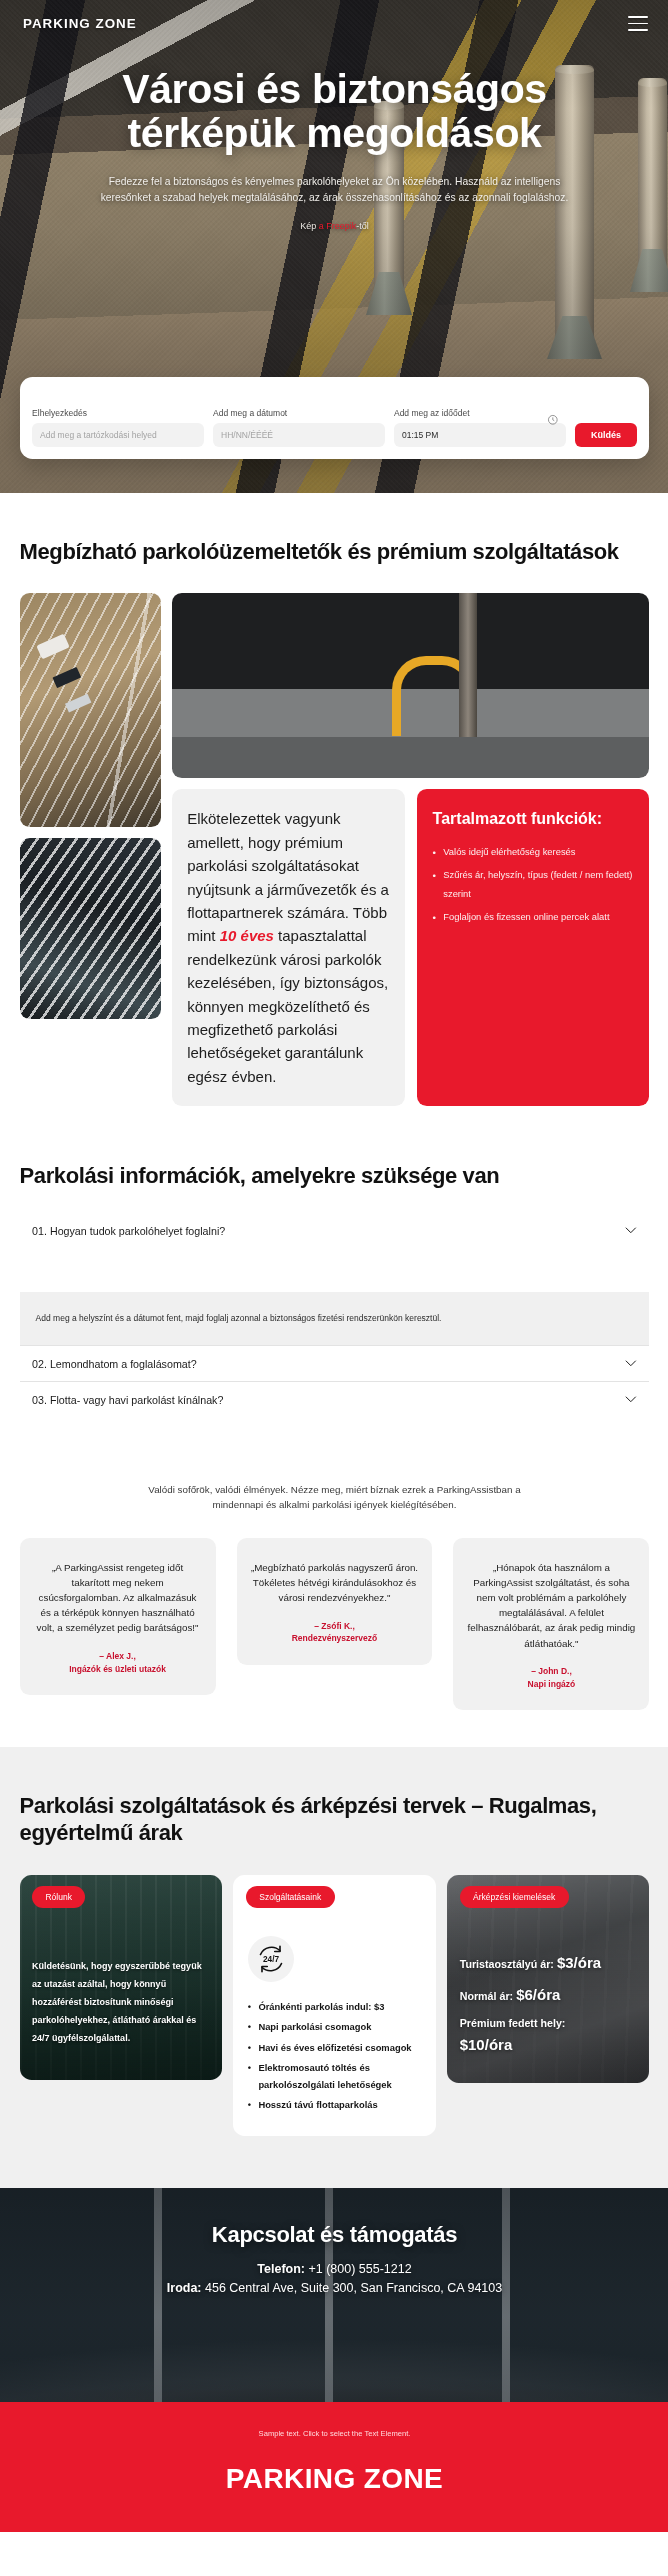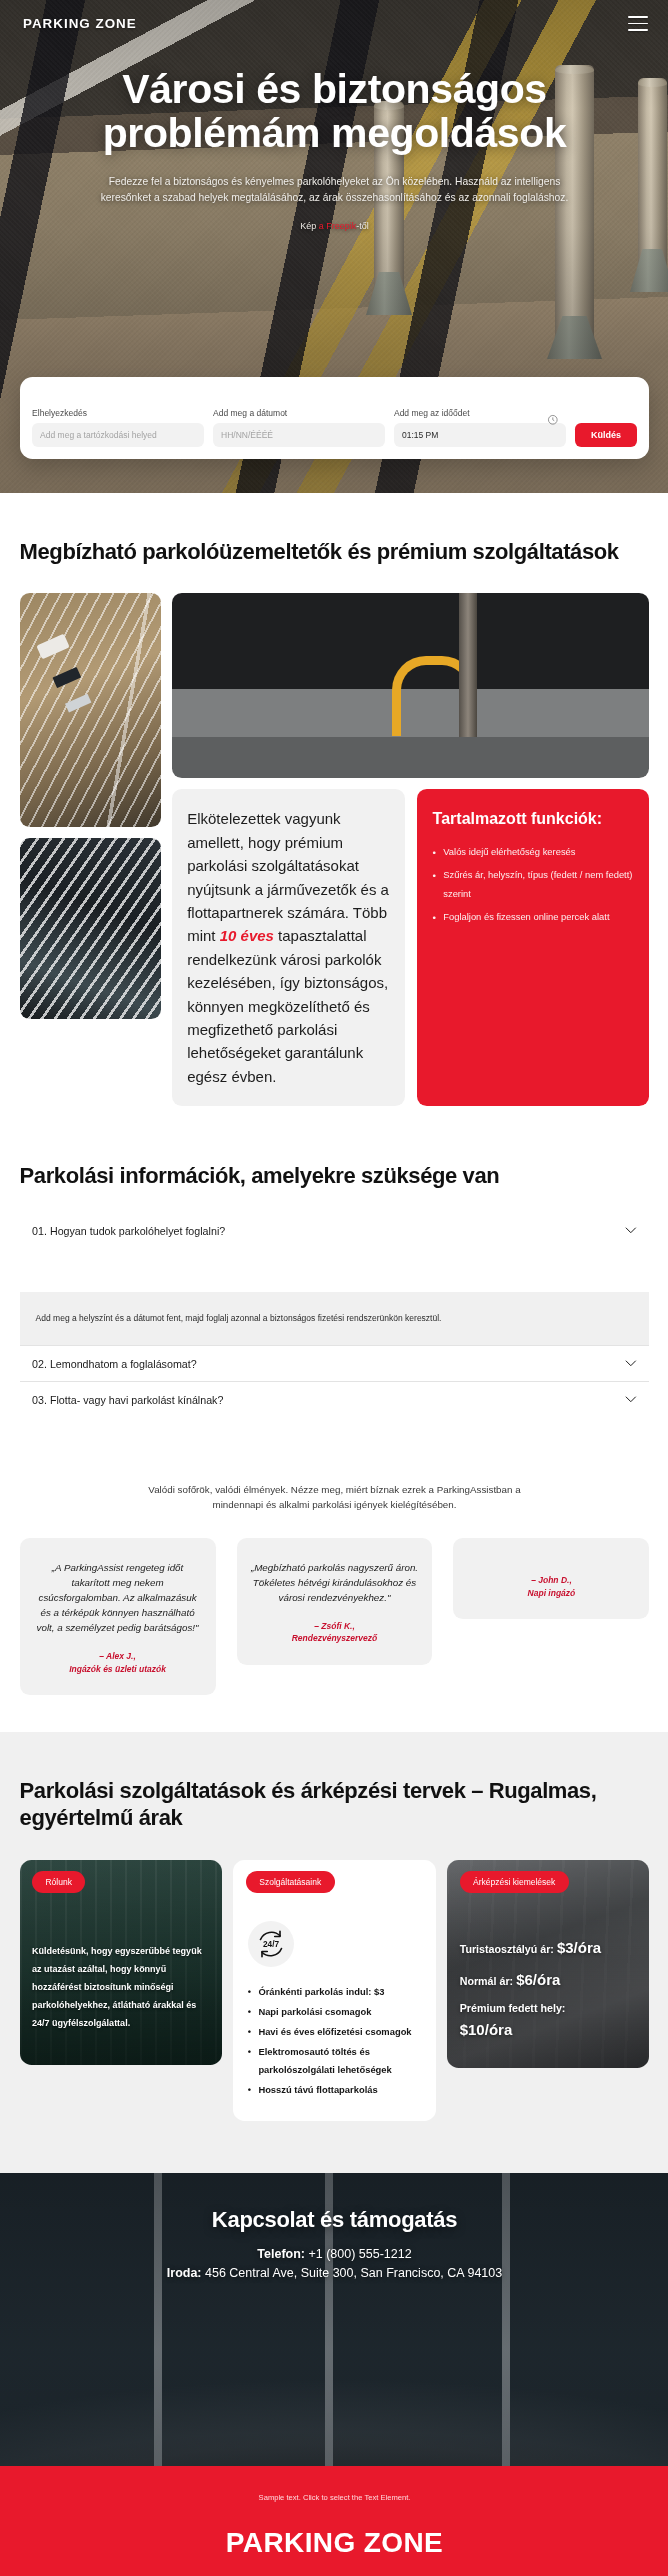--- a/index.html
+++ b/index.html
@@ -323,21 +323,20 @@
     font-size: 9.8px;
     line-height: 1.62;
     color: #3a3a3a;
   }
   .testi-grid {
     display: grid;
     grid-template-columns: repeat(3, 1fr);
     gap: 21px;
     margin-top: 25px;
     align-items: start;
-    font-style: italic;
   }
   .testi-card {
     background: #f1f1f1;
     border-radius: 9.8px;
     padding: 21.4px 12.5px 19.6px;
     text-align: center;
   }
   .testi-quote {
     font-size: 9.8px;
     line-height: 1.55;
@@ -435,21 +434,21 @@
     font-weight: 700;
     line-height: 1.7;
     text-shadow: 0 0.9px 3.6px rgba(0,0,0,.55);
     margin-bottom: 6.2px;
   }
   .card-prices .big { font-size: 15px; }
 
   
   .contact {
     position: relative;
-    height: 293px;
+    height: 214px;
     overflow: hidden;
     background: #3d4850;
   }
   .contact-bg {
     position: absolute; inset: 0;
     background:
       radial-gradient(ellipse 120% 72% at 50% 118%, rgba(255,255,255,.14) 0 36%, transparent 66%),
       radial-gradient(ellipse 96% 54% at 50% 128%, rgba(0,0,0,.42) 0 44%, transparent 74%),
       radial-gradient(ellipse 150% 88% at 50% 150%, #6d7b84 0 30%, #47555e 30% 55%, #2b3840 55% 100%);
   }
@@ -527,21 +526,21 @@
   <nav class="navbar">
     <div class="brand">PARKING ZONE</div>
     <div class="hamburger">
       <span></span>
         <span></span>
         <span></span>
     </div>
   </nav>
 
   <div class="hero-content">
-    <h1 class="hero-title">Városi és biztonságos problémám megoldások</h1>
+    <h1 class="hero-title">Városi és biztonságos térképük megoldások</h1>
     <p class="hero-sub">Fedezze fel a biztonságos és kényelmes parkolóhelyeket az Ön közelében. Használd az intelligens keresőnket a szabad helyek megtalálásához, az árak összehasonlításához és az azonnali foglaláshoz.</p>
     <div class="hero-credit">
       <span>Kép </span><a href="#">a Freepik</a><span>-től</span>
     </div>
   </div>
 
   <div class="searchbar-wrap">
     <form class="searchbar">
       <div class="field">
         <label class="field-label">Elhelyezkedés</label>
@@ -637,20 +636,21 @@
 Ingázók és üzleti utazók</p>
     </div>
 
     <div class="testi-card">
       <p class="testi-quote">„Megbízható parkolás nagyszerű áron. Tökéletes hétvégi kirándulásokhoz és városi rendezvényekhez."</p>
       <p class="testi-author" style="white-space:pre-line">– Zsófi K.,
 Rendezvényszervező</p>
     </div>
 
     <div class="testi-card">
+      <p class="testi-quote">„Hónapok óta használom a ParkingAssist szolgáltatást, és soha nem volt problémám a parkolóhely megtalálásával. A felület felhasználóbarát, az árak pedig mindig átláthatóak."</p>
       <p class="testi-author" style="white-space:pre-line">– John D.,
 Napi ingázó</p>
     </div>
 
   </div>
 </section>
 
 <section class="pricing">
   <h2 class="sec-title">Parkolási szolgáltatások és árképzési tervek – Rugalmas, egyértelmű árak</h2>
   <div class="price-grid">

